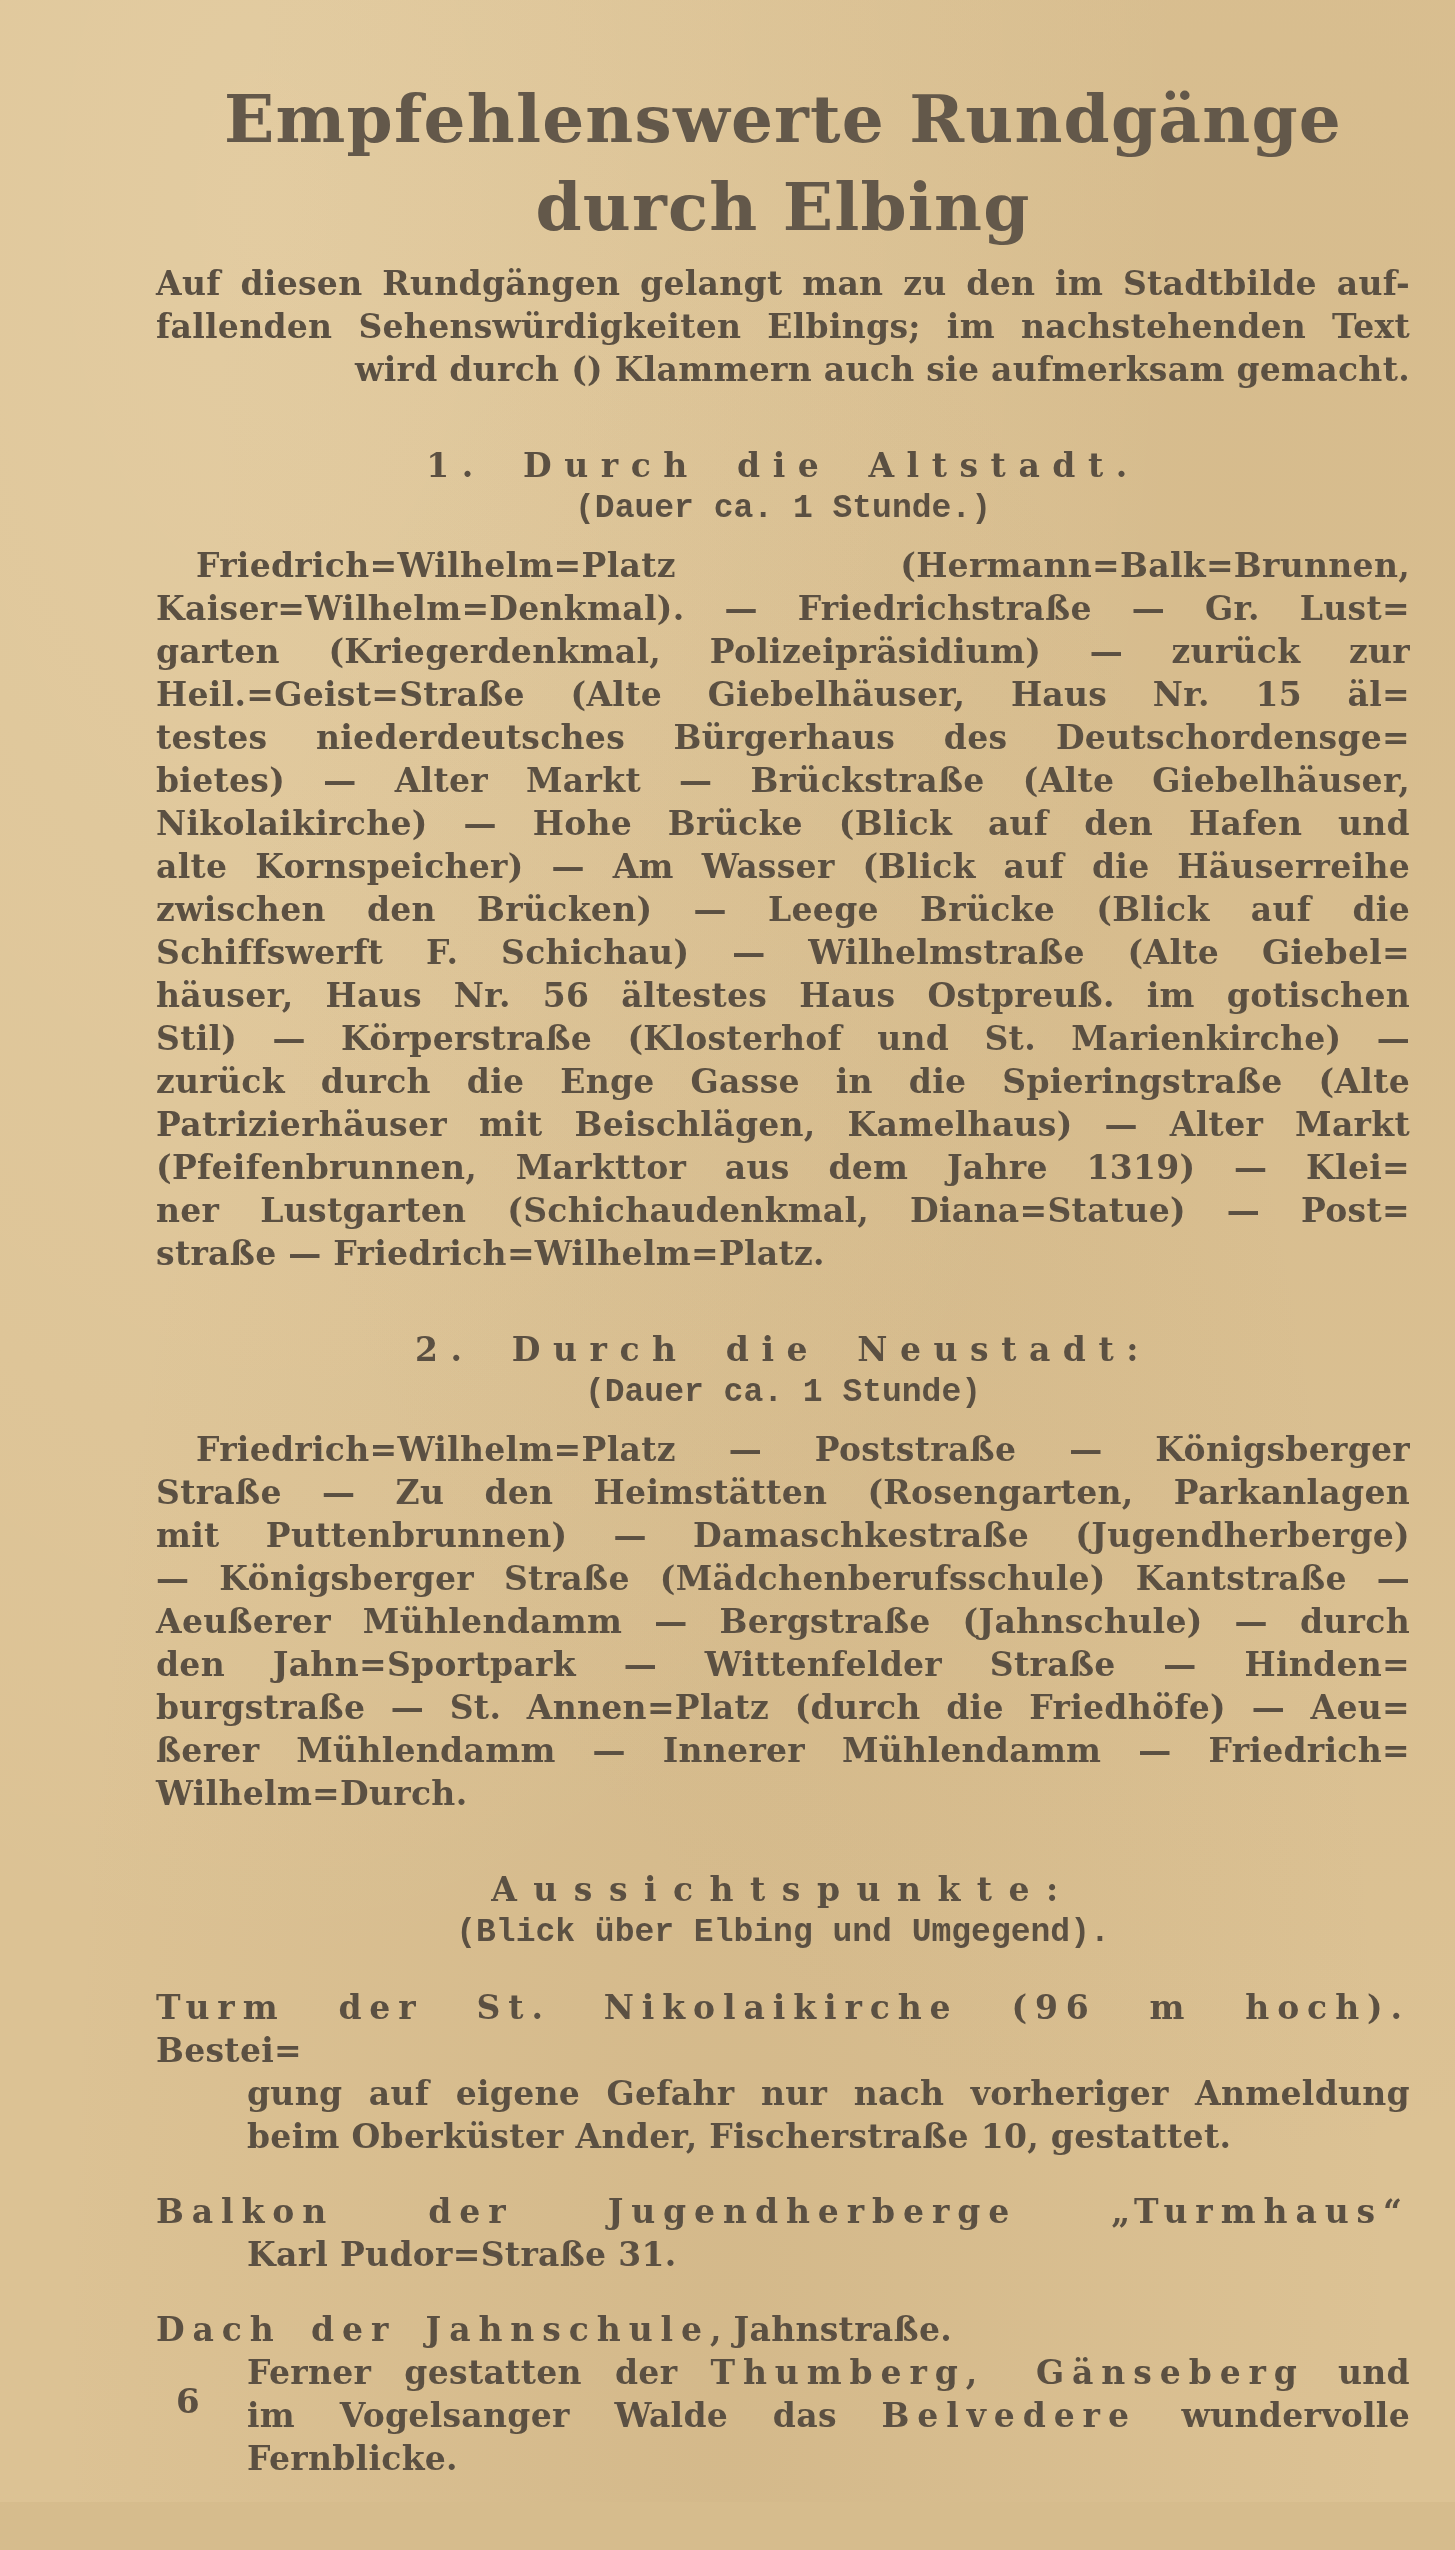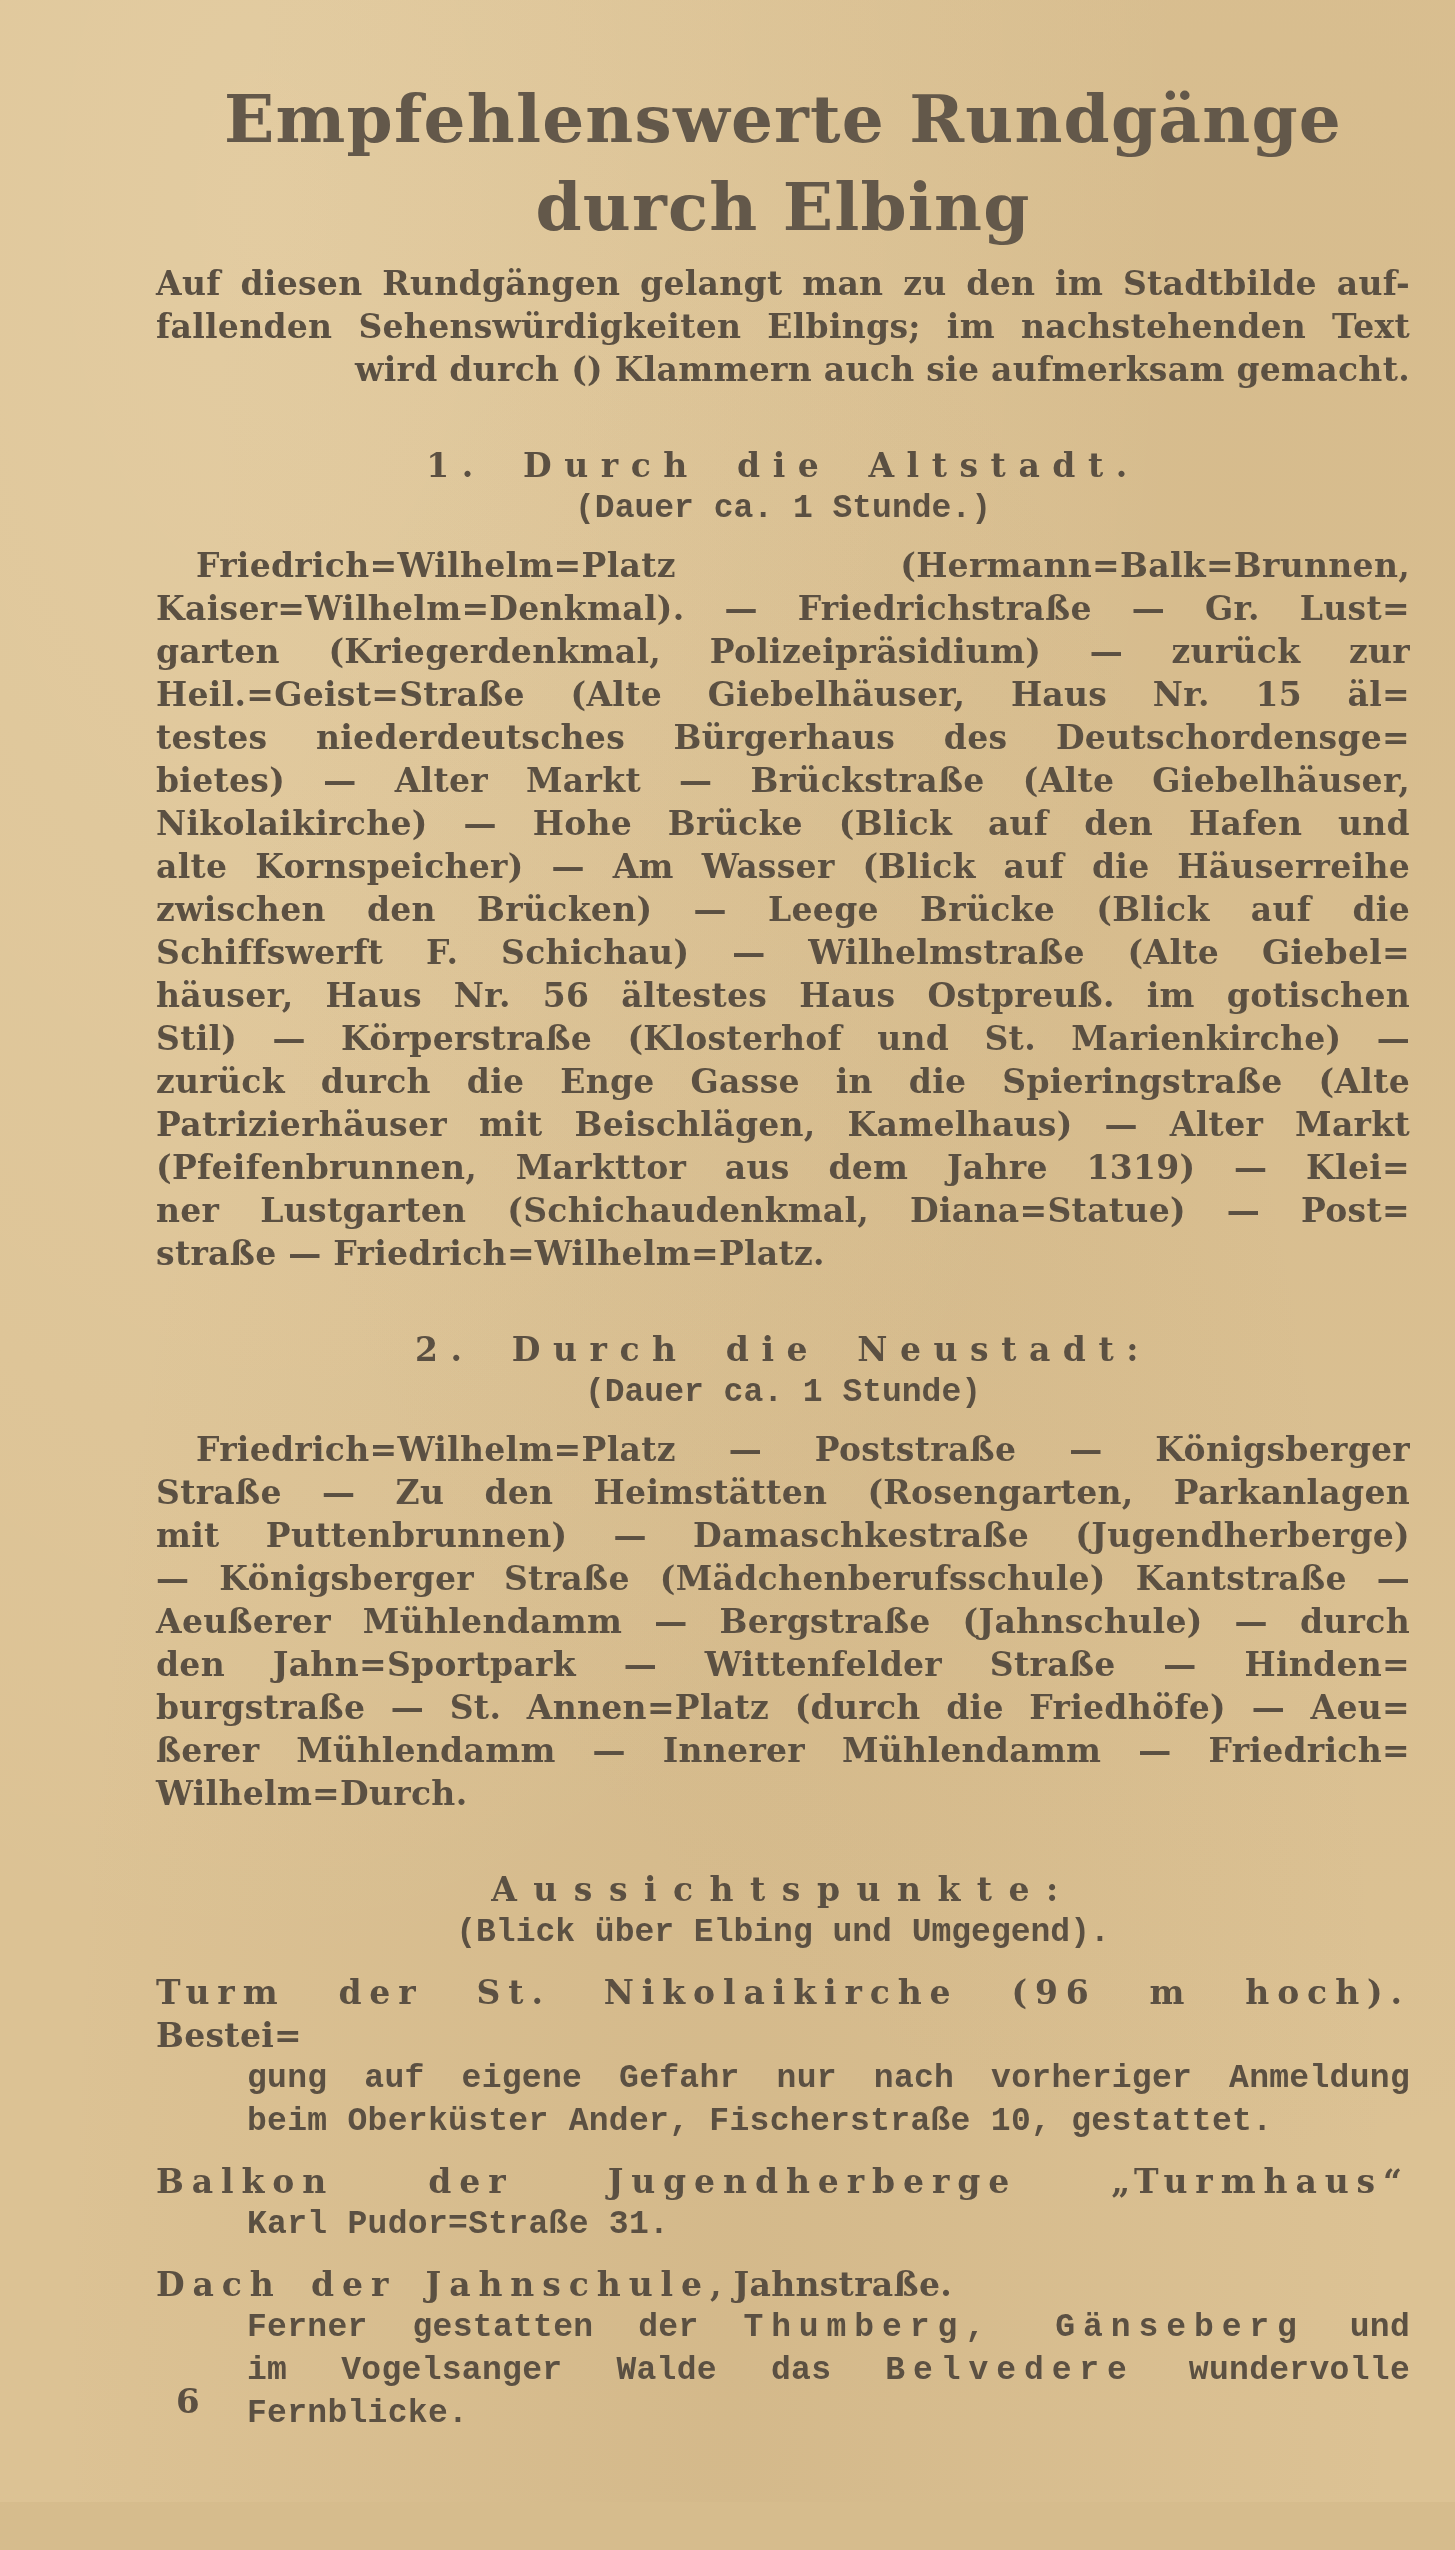--- a/index.html
+++ b/index.html
@@ -61,22 +61,22 @@
   }
   .subheading {
     text-align: center;
     font-size: 33px;
     line-height: 43px;
     font-family: Liberation Mono, monospace;
   }
   .wide { letter-spacing: 0.5em; }
 
   .entries { margin-top: 10.6px; }
-  .entry { margin-top: 17px; }
-  .entry .line:not(:first-child) { padding-left: 91px; font-family: Liberation Mono, monospace; }
+  .entry { margin-top: 32px; }
+  .entry .line:not(:first-child) { padding-left: 91px; }
 
   .gesperrt {
     letter-spacing: 0.24em;
     word-spacing: 0.30em;
   }
   .page-number {
     position: absolute;
     left: 176px;
     top: 2381px;
     font-size: 34px;

